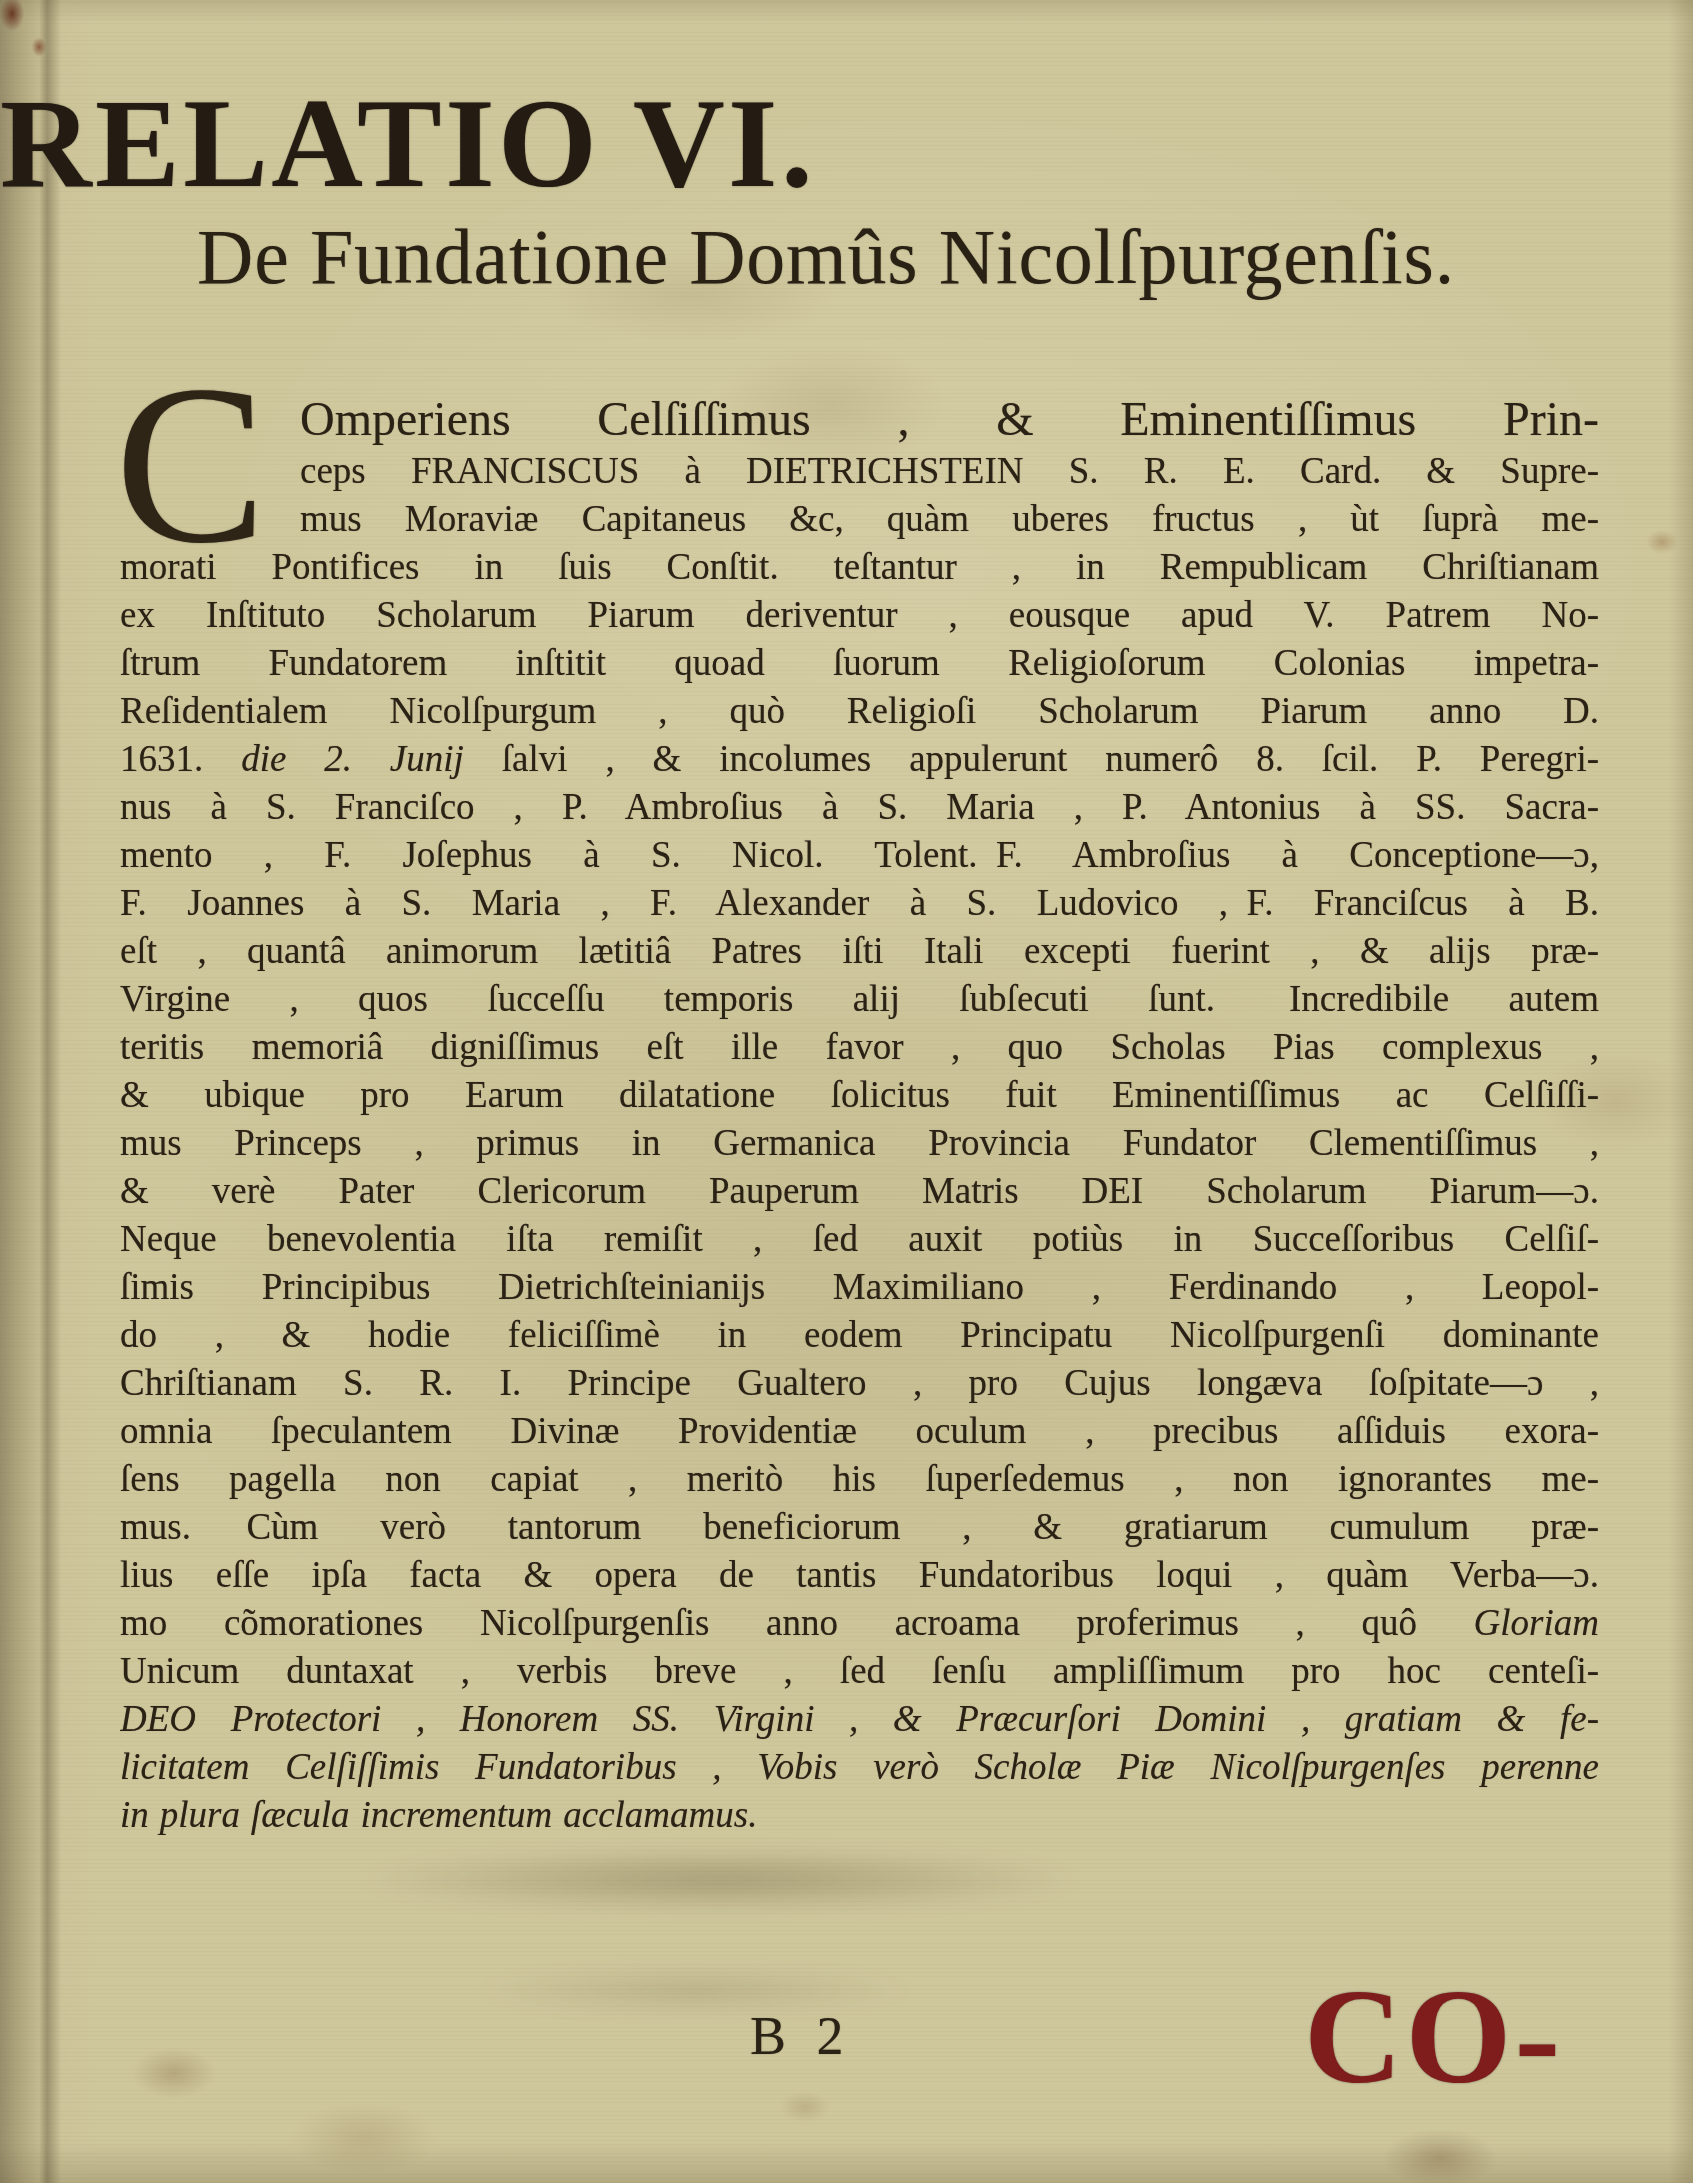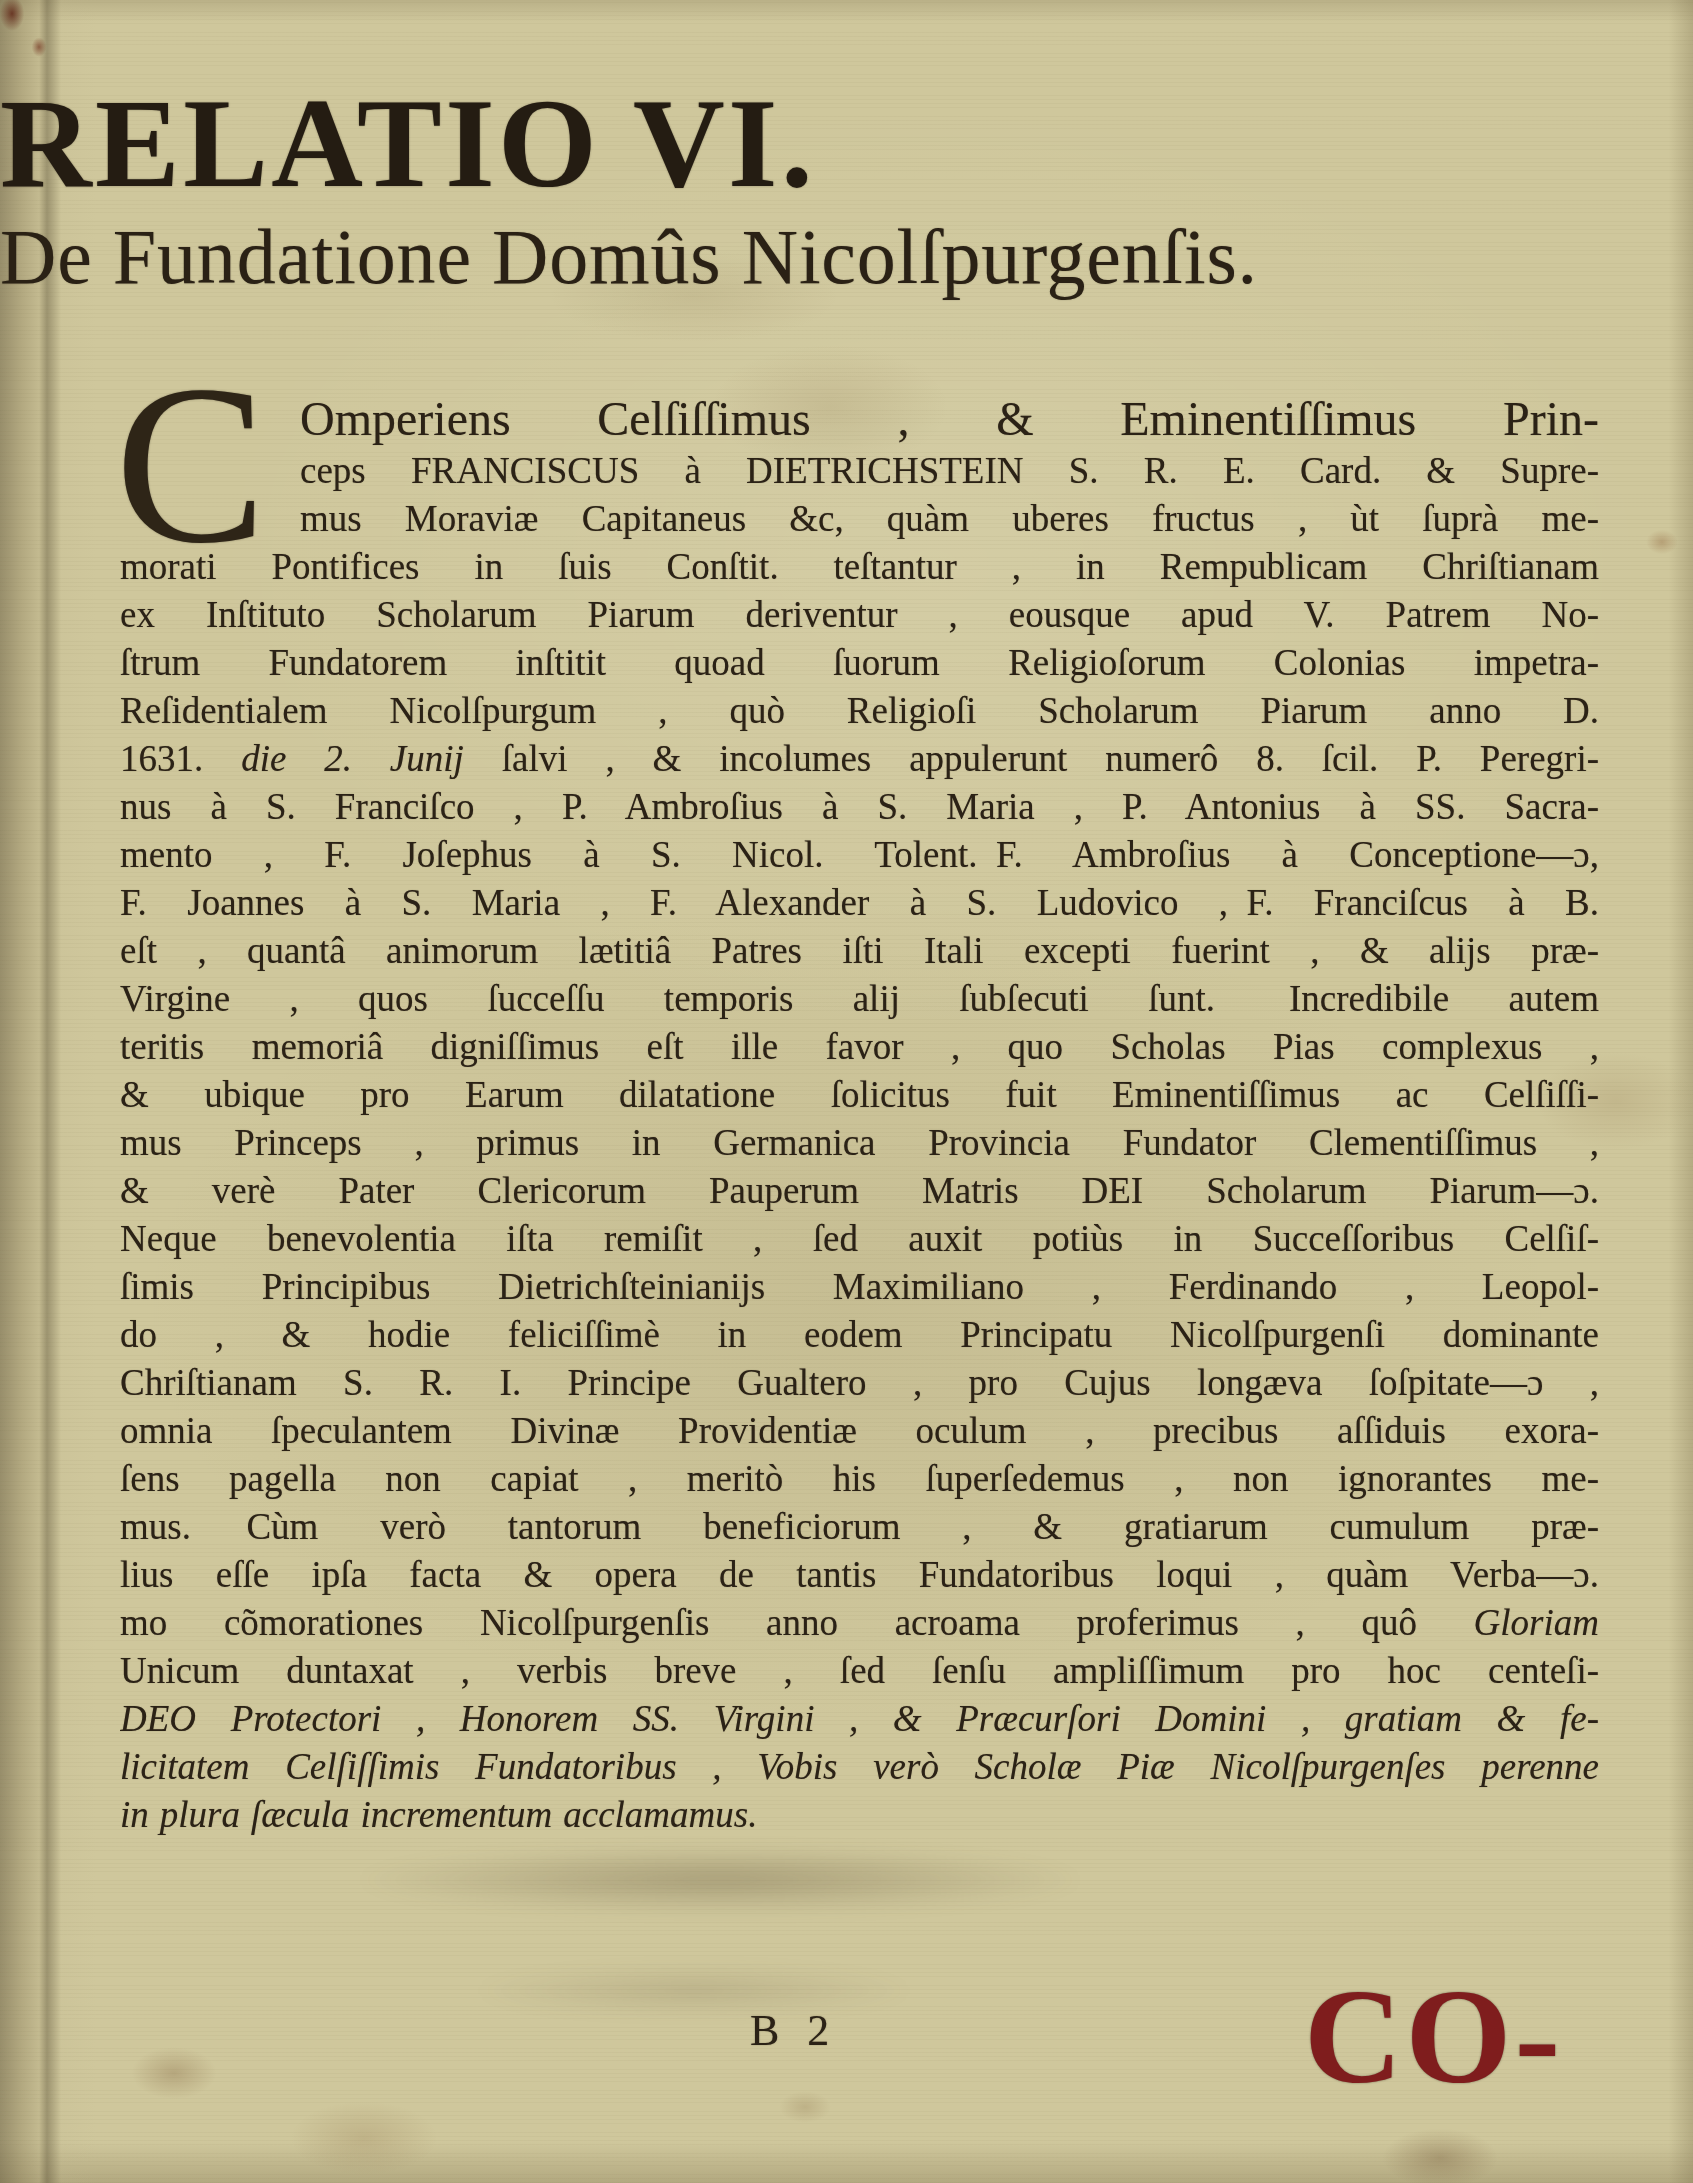--- a/index.html
+++ b/index.html
@@ -42,21 +42,21 @@
   .ghost-b{left:474px;top:1965px;width:440px;height:51px;
     background:radial-gradient(closest-side, rgba(85,70,45,.16), rgba(85,70,45,0));}
 
   .title{
     position:absolute;left:0;right:59px;top:71px;margin:0;
     text-align:left;font-size:127px;font-weight:bold;letter-spacing:3.4px;
     color:#241c12;text-shadow:0 0 1.7px rgba(36,28,18,.45);
   }
   .subtitle{
     position:absolute;left:0;right:42px;top:212px;margin:0;
-    font-size:78px;font-weight:normal;letter-spacing:0.8px;
+    text-align:center;font-size:78px;font-weight:normal;letter-spacing:0.8px;
     color:#2a2115;text-shadow:0 0 1.3px rgba(36,28,18,.40);
   }
   .bodyblock{
     position:absolute;left:120px;top:390px;width:1479px;
     text-shadow:0 0 1px rgba(40,31,20,.40);
   }
   .dropcap{
     position:absolute;left:-5.1px;top:-6.8px;width:180px;height:169px;
     font-size:227px;line-height:163px;color:#2e2517;
     text-shadow:0 0 1.7px rgba(40,31,20,.5);
@@ -64,21 +64,21 @@
   .line{
     font-size:37px;line-height:48px;height:48px;overflow:hidden;
     text-align:justify;text-align-last:justify;word-spacing:1.7px;white-space:normal;
   }
   .line.first{font-size:48px;line-height:57px;height:57px;}
   .line.indent{margin-left:180px;}
   .line.italic{font-style:italic;}
   .line.short{text-align-last:left;}
   .it{font-style:italic;}
   .sig{
-    position:absolute;left:750px;top:2005px;font-size:44px;letter-spacing:8.5px;
+    position:absolute;left:750px;top:2005px;font-size:54px;letter-spacing:8.5px;
     color:#2b2216;text-shadow:0 0 1.3px rgba(40,31,20,.45);
   }
   .catchword{
     position:absolute;left:1304px;top:1958px;font-size:136px;font-weight:bold;
     letter-spacing:3.4px;color:#7f1d1d;text-shadow:0 0 2.1px rgba(30,22,12,.5);
   }
 </style>
 </head>
 <body>
 

